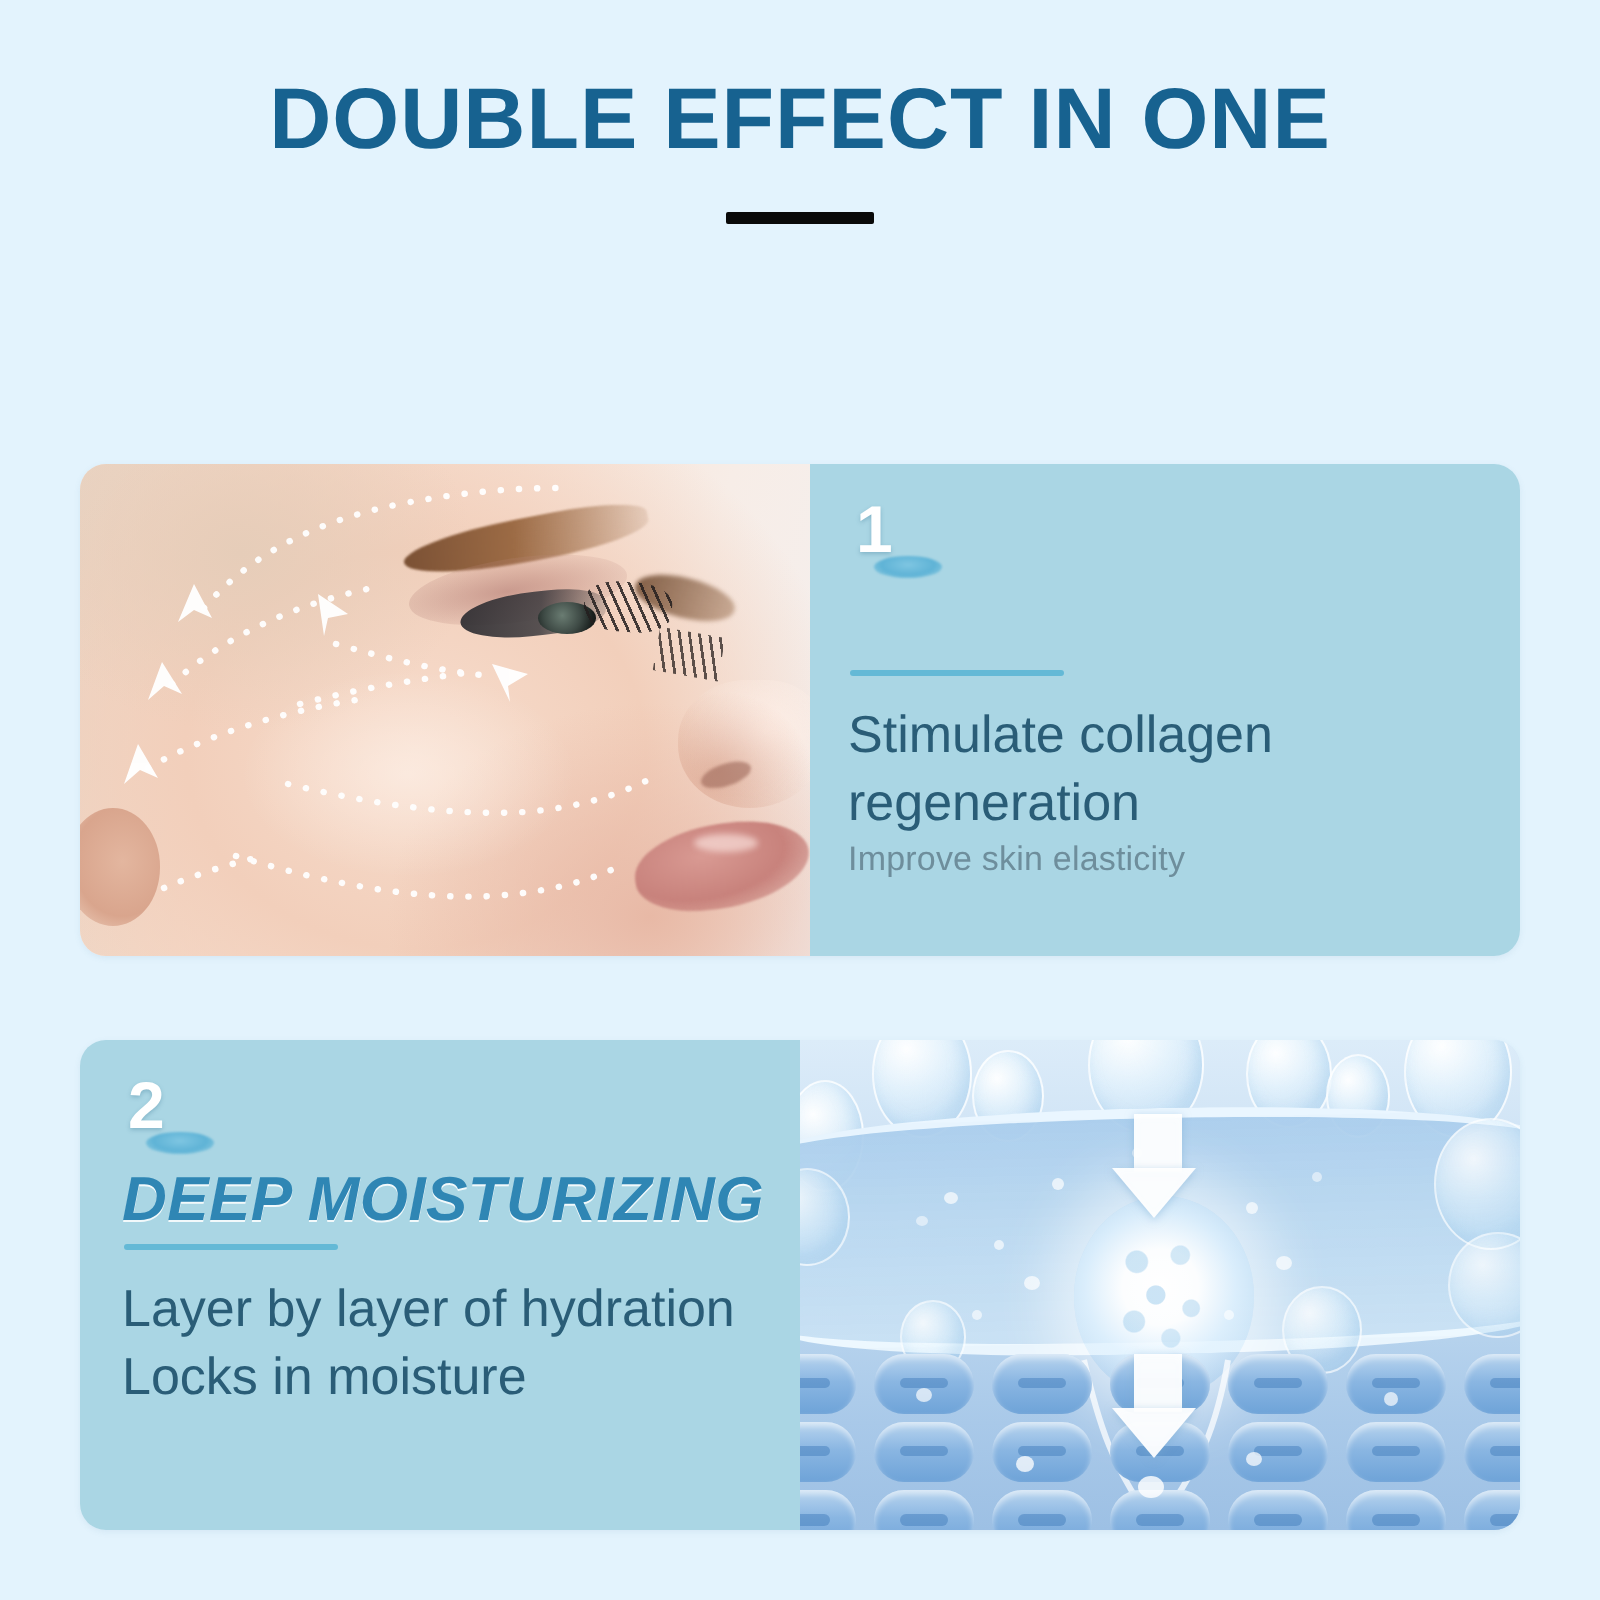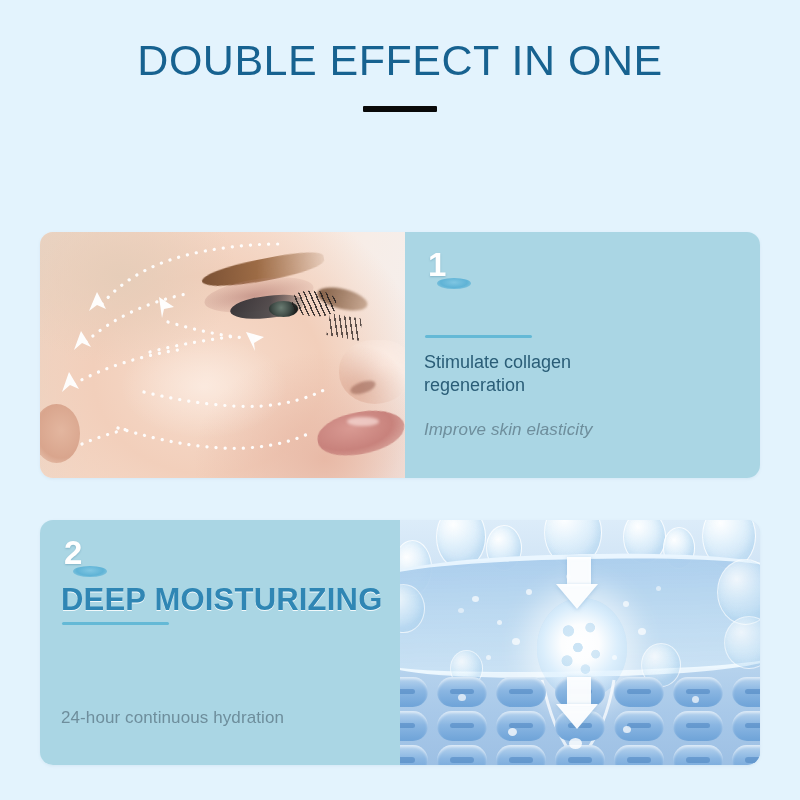--- a/index.html
+++ b/index.html
@@ -9,21 +9,21 @@
     background:#e3f3fd;
     font-family:"Liberation Sans", sans-serif;
     overflow:hidden;
     position:relative;
   }
 
   
   .header { width:800px; padding-top:38px; text-align:center; }
   .main-title {
     font-size:43px;
-    font-weight:normal;
+    font-weight:bold;
     letter-spacing:0.5px;
     color:#176290;
     line-height:1.05;
   }
   .sub-title {
     margin-top:17px;
     font-size:27px;
     font-weight:400;
     color:#2c6b8b;
     letter-spacing:-0.1px;
@@ -81,42 +81,42 @@
     white-space:nowrap;
   }
   .heading-rule {
     position:absolute;
     width:107px; height:3px;
     background:#64b9d6;
     border-radius:2px;
   }
   .card-body {
     position:absolute;
-    font-size:18px;
+    font-size:26px;
     line-height:1.30;
     color:#2a5d77;
     white-space:pre-line;
   }
   .card-note {
     position:absolute;
     font-size:17px;
     color:#6e8e9c;
     letter-spacing:0.1px;
   }
 
   
   #c1-badge   { left:23px; top:20px; }
   #c1-heading { left:19px; top:63px; }
   #c1-rule    { left:20px; top:103px; }
   #c1-body    { left:19px; top:119px; }
-  #c1-note    { left:19px; top:188px;font-style:italic; }
+  #c1-note    { left:19px; top:188px; }
 
   
   #c2-badge   { left:24px; top:20px; }
-  #c2-heading { left:21px; top:62px; }
+  #c2-heading { left:21px; top:62px;font-style:italic; }
   #c2-rule    { left:22px; top:102px; }
   #c2-body    { left:21px; top:118px; }
   #c2-note    { left:21px; top:188px; }
 
   
   .face-wrap { position:absolute; inset:0; background:#f6ece7; }
   .face-bg {
     position:absolute; inset:0;
     background:
       radial-gradient(ellipse 58% 70% at 78% 92%, #e8b9a6 0%, rgba(232,185,166,0) 62%),
@@ -361,21 +361,22 @@
 
 <div class="card" id="card-2">
 
   <div class="panel">
     <div class="badge" id="c2-badge">
       <div class="ellipse"></div>
       <div class="num">2</div>
     </div>
     <div class="card-heading" id="c2-heading">DEEP MOISTURIZING</div>
     <div class="heading-rule" id="c2-rule"></div>
-    <div class="card-note" id="c2-note">24-hour continuous hydration</div>
+    <div class="card-body" id="c2-body">Layer by layer of hydration
+Locks in moisture</div>
   </div>
 
   <div class="media">
     <div class="hydro-wrap">
       <div class="hydro-bg"></div>
 
       <div class="bubble" style="left:-2%; top:8%; width:11%; height:23%;"></div>
       <div class="bubble" style="left:10%; top:-6%; width:14%; height:26%;"></div>
       <div class="bubble" style="left:24%; top:2%; width:10%; height:19%;"></div>
       <div class="bubble" style="left:40%; top:-9%; width:16%; height:28%;"></div>

